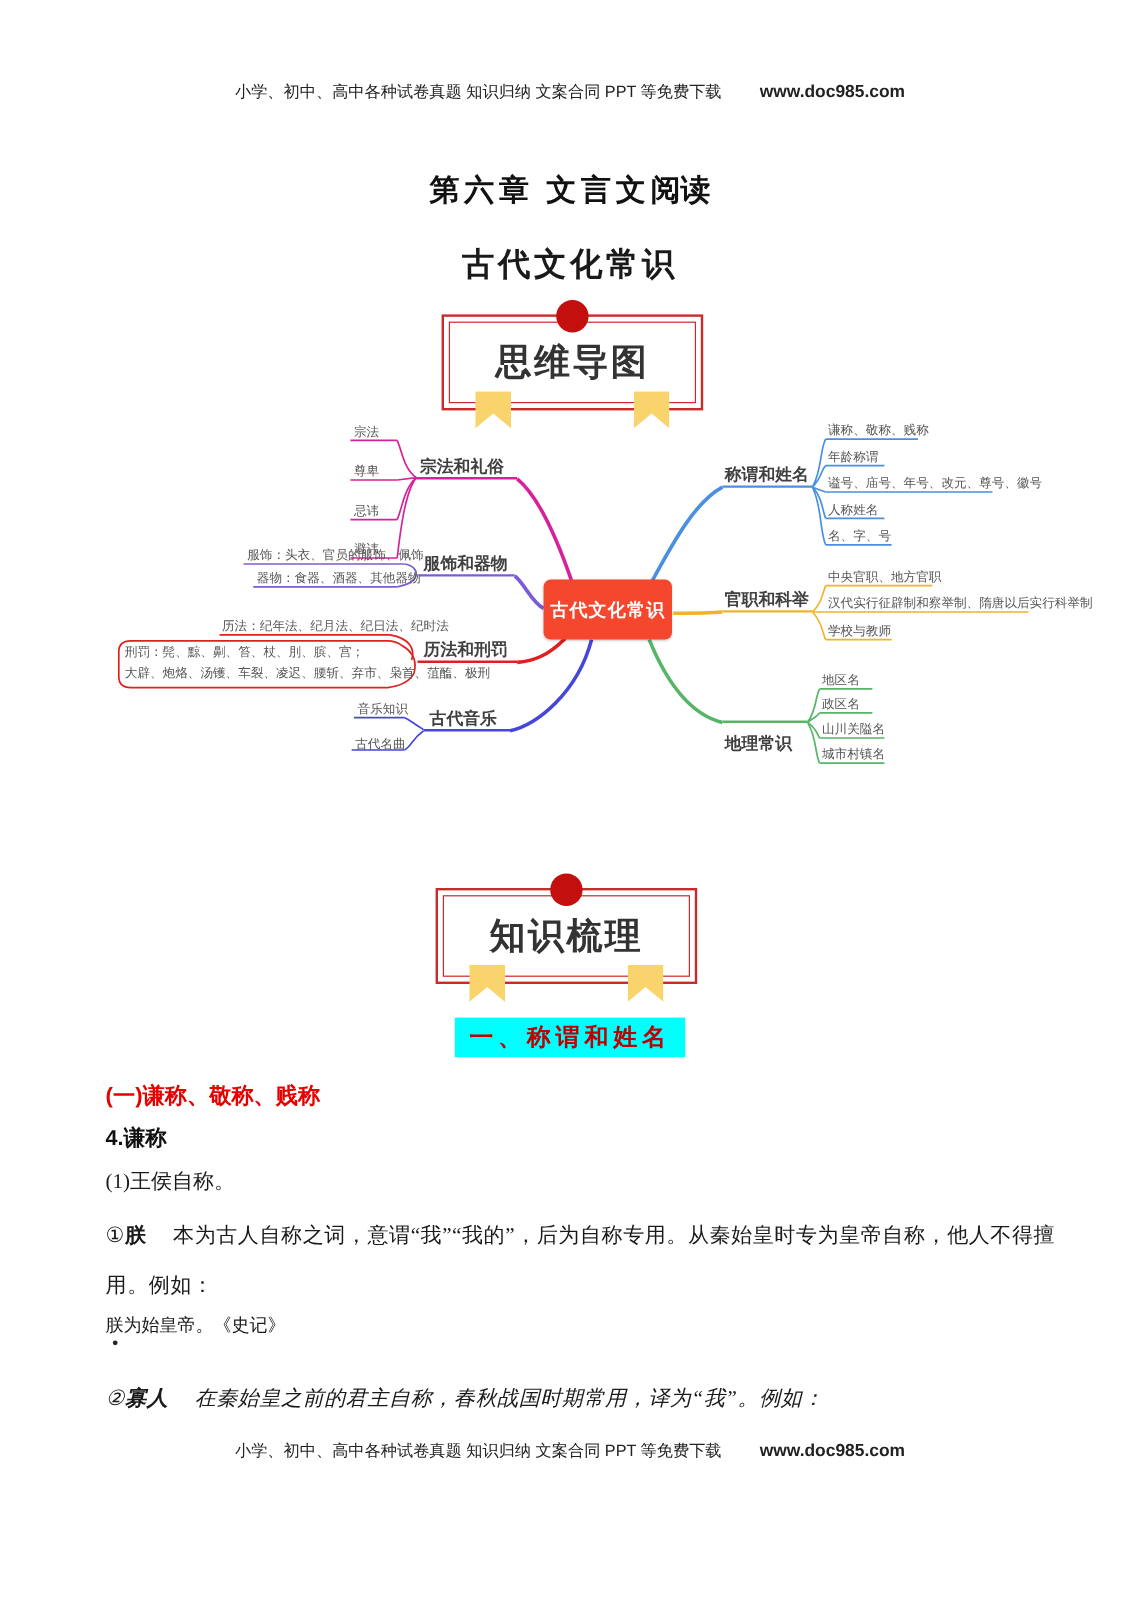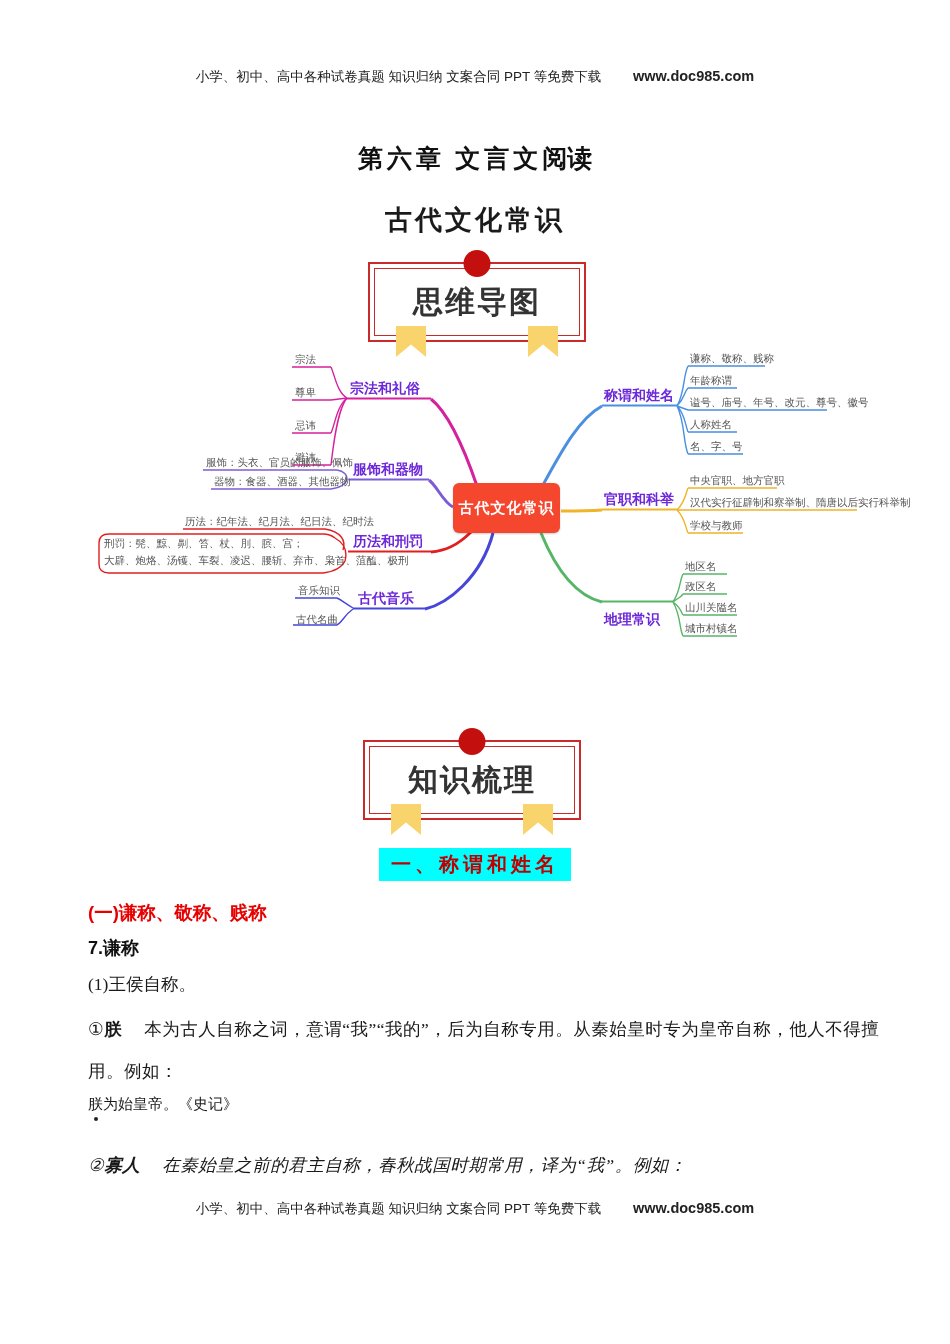--- a/index.html
+++ b/index.html
@@ -19,21 +19,21 @@
   .stamp .inner{position:absolute;inset:4px;border:1.5px solid #c92a2a;display:flex;align-items:center;justify-content:center;}
   .stamp .label{font-family:"Liberation Sans",sans-serif;font-weight:800;font-size:30px;color:#333;letter-spacing:2px;}
   .stamp .dot{position:absolute;top:-14px;left:50%;transform:translateX(-50%);width:27px;height:27px;border-radius:50%;background:#c40f0f;z-index:3;}
   .stamp .ribbon{position:absolute;bottom:-17px;width:30px;height:31px;background:#f9d46d;z-index:4;clip-path:polygon(0 0,100% 0,100% 100%,50% 60%,0 100%);}
   .stamp .ribbon.r1{left:26px;} .stamp .ribbon.r2{right:26px;}
   #stamp1{left:368px;top:262px;} #stamp2{left:363px;top:740px;}
   
   #mindmap{position:absolute;left:85px;top:340px;width:810px;height:315px;}
   #mindmap svg{position:absolute;left:0;top:0;}
   .mm-label{position:absolute;white-space:nowrap;font-family:"Liberation Sans",sans-serif;}
-  .mm-parent{font-size:14px;font-weight:800;color:#6d28d9;}
+  .mm-parent{font-size:14px;font-weight:800;color:#404040;}
   .mm-leaf{font-size:10.5px;color:#555;}
   #mm-center{position:absolute;left:368px;top:143px;width:107px;height:50px;background:#f4472e;border-radius:6px;display:flex;align-items:center;justify-content:center;color:#fff;font-family:"Liberation Sans",sans-serif;font-weight:800;font-size:15px;letter-spacing:1px;box-shadow:0 1px 2px rgba(0,0,0,.2);z-index:2;}
   
   #section-head-wrap{position:absolute;top:848px;left:0;width:100%;text-align:center;}
   #section-head{display:inline-block;background:#00ffff;color:#c00000;font-family:"Liberation Sans",sans-serif;font-weight:800;font-size:20px;padding:3px 12px;letter-spacing:4px;}
   
   #content{position:absolute;left:88px;top:895px;width:794px;height:300px;}
   .cline{position:absolute;left:0;width:100%;}
   #sub1{top:5px;font-family:"Liberation Sans",sans-serif;font-weight:800;color:#e60000;font-size:18.5px;}
   #sub2{top:41px;font-family:"Liberation Sans",sans-serif;font-weight:800;color:#111;font-size:18px;}
@@ -170,21 +170,21 @@
   <div class="ribbon r1"></div>
   <div class="ribbon r2"></div>
 </div>
 
 <div id="section-head-wrap">
   <span id="section-head">一、称谓和姓名</span>
 </div>
 
 <div id="content">
   <div class="cline" id="sub1">(一)谦称、敬称、贱称</div>
-  <div class="cline" id="sub2">7.谦称</div>
+  <div class="cline" id="sub2">4.谦称</div>
   <div class="cline" id="para1">(1)王侯自称。</div>
   <div class="cline" id="item1">
     <span>①</span><span class="term">朕</span><span class="gap"></span><span>本为古人自称之词，意谓“我”“我的”，后为自称专用。从秦始皇时专为皇帝自称，他人不得擅用。例如：</span>
   </div>
   <div class="cline" id="quote1">
     <span class="emph">朕</span><span>为始皇帝。《史记》</span>
   </div>
   <div class="cline" id="item2">
     <span>②</span><span class="term">寡人</span><span class="gap"></span><span>在秦始皇之前的君主自称，春秋战国时期常用，译为“我”。例如：</span>
   </div>

